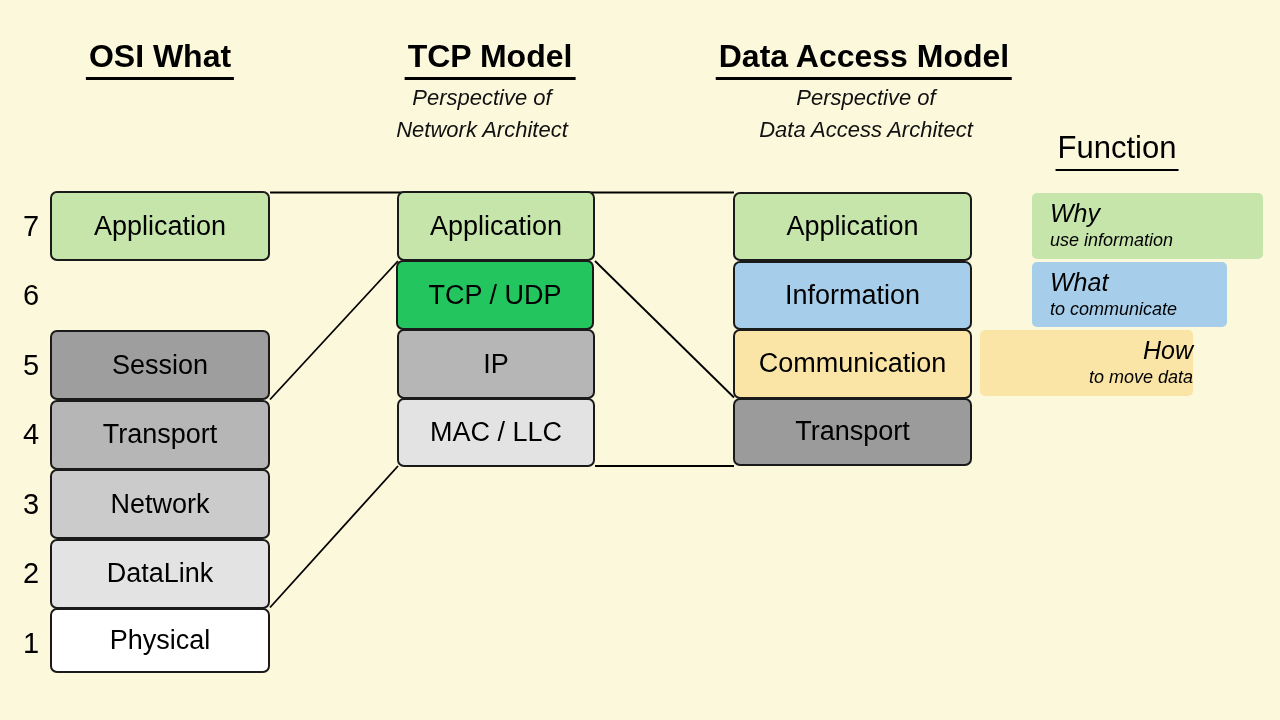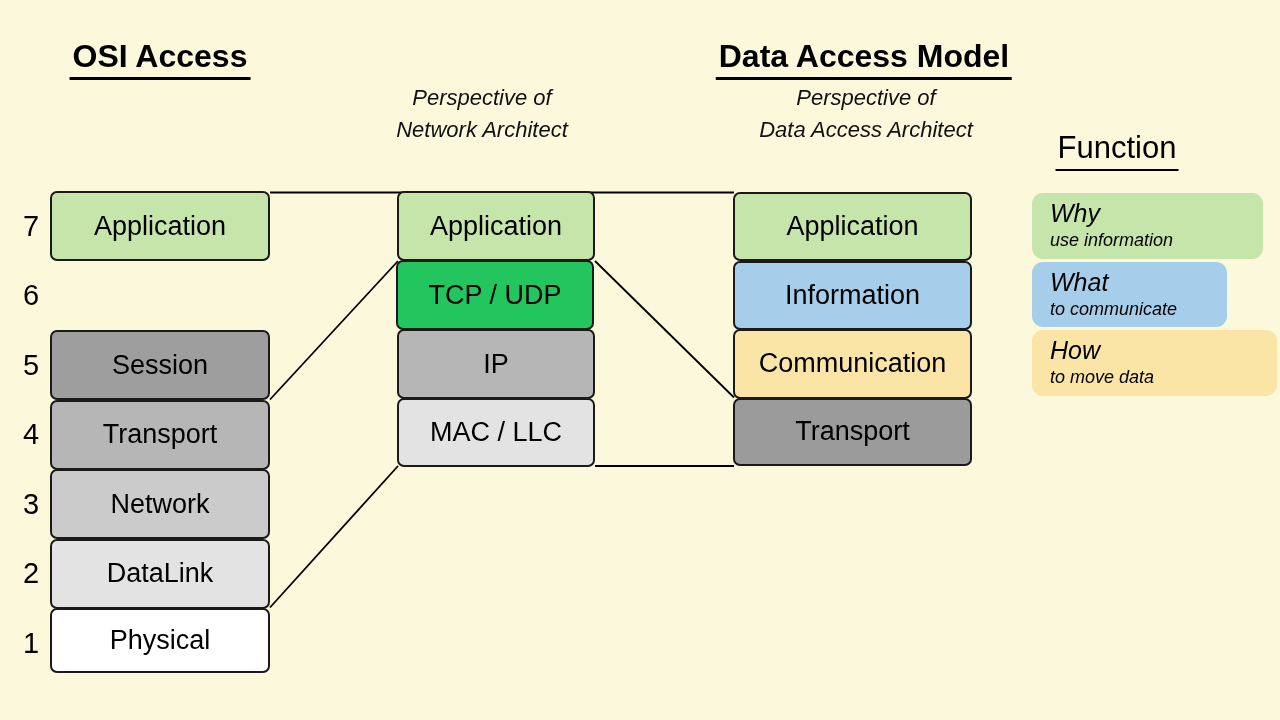--- a/index.html
+++ b/index.html
@@ -8,39 +8,40 @@
   .col-title{position:absolute;transform:translateX(-50%);font-size:32px;font-weight:bold;
     color:#000;border-bottom:3px solid #000;padding:0 3px 2px 3px;white-space:nowrap;}
   .subtitle{position:absolute;transform:translateX(-50%);font-size:22px;font-style:italic;
     color:#111;text-align:center;line-height:32px;white-space:nowrap;}
   .fn-title{position:absolute;transform:translateX(-50%);font-size:31px;font-weight:normal;
     color:#000;border-bottom:2px solid #000;padding:0 2px 3px 2px;white-space:nowrap;}
   .layer-box{position:absolute;box-sizing:border-box;border:2px solid #1a1a1a;border-radius:7px;
     display:flex;align-items:center;justify-content:center;font-size:27px;color:#000;z-index:2;}
   .layer-num{position:absolute;transform:translateX(-50%);font-size:29px;color:#000;
     text-align:center;line-height:40px;z-index:2;}
-  .legend-box{position:absolute;box-sizing:border-box;border-radius:11px;padding:5px 0 0 18px;z-index:2;}
+  .legend-box{position:absolute;box-sizing:border-box;border-radius:5px;padding:5px 0 0 18px;z-index:2;}
   .legend-title{font-size:25px;font-style:italic;color:#000;line-height:30px;}
   .legend-sub{font-size:18px;font-style:italic;color:#000;line-height:24px;}
   #connector-svg{position:absolute;left:0;top:0;z-index:1;pointer-events:none;}
 </style>
 </head>
 <body>
 
 <div id="canvas" style="background: rgb(251, 248, 219);">
 
   <svg id="connector-svg" width="1280" height="720">
     <line x1="270" y1="192.5" x2="734" y2="192.5" stroke="#000" stroke-width="1.8"></line>
     <line x1="270" y1="399.5" x2="398" y2="261" stroke="#000" stroke-width="1.8"></line>
     <line x1="270" y1="607.5" x2="398" y2="466" stroke="#000" stroke-width="1.8"></line>
     <line x1="595" y1="261" x2="734" y2="397.5" stroke="#000" stroke-width="1.8"></line>
     <line x1="595" y1="466" x2="734" y2="466" stroke="#000" stroke-width="1.8"></line>
   </svg>
 
-  <div class="col-title" style="left:160px;top:38px;">OSI Access</div>
+  <div class="col-title" style="left:160px;top:38px;">OSI What</div>
+  <div class="col-title" style="left:490px;top:38px;">TCP Model</div>
   <div class="col-title" style="left:864px;top:38px;">Data Access Model</div>
 
   <div class="subtitle" style="left:482px;top:82px;">
     <div>Perspective of</div>
     <div>Network Architect</div>
   </div>
   <div class="subtitle" style="left:866px;top:82px;">
     <div>Perspective of</div>
     <div>Data Access Architect</div>
   </div>
@@ -101,18 +102,18 @@
     </div>
 
   <div class="legend-box" style="left: 1032px; top: 193px; width: 231px; height: 65.5px; background: rgb(198, 229, 171);">
     <div class="legend-title">Why</div>
     <div class="legend-sub">use information</div>
   </div>
   <div class="legend-box" style="left: 1032px; top: 261.5px; width: 195px; height: 65.5px; background: rgb(166, 206, 235);">
     <div class="legend-title">What</div>
     <div class="legend-sub">to communicate</div>
   </div>
-  <div class="legend-box" style="left: 1032px; top: 330px; width: 245px; height: 65.5px; background: rgb(250, 229, 166);">
+  <div class="legend-box" style="left: 980px; top: 330px; width: 213px; height: 65.5px; background: rgb(250, 229, 166); text-align: right;">
     <div class="legend-title">How</div>
     <div class="legend-sub">to move data</div>
   </div>
 
 </div>
 
 </body></html>

